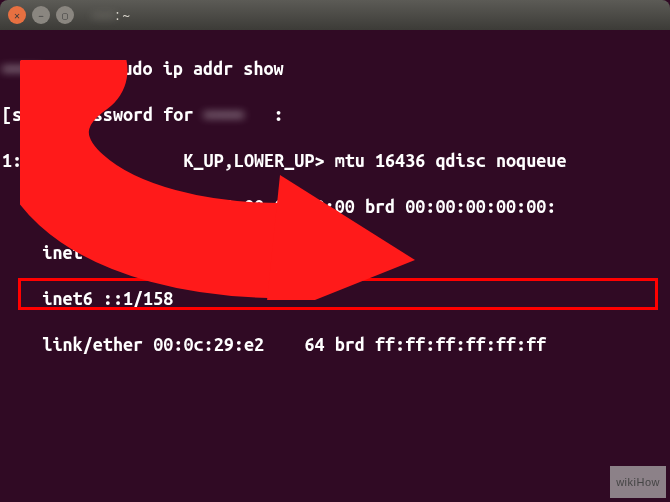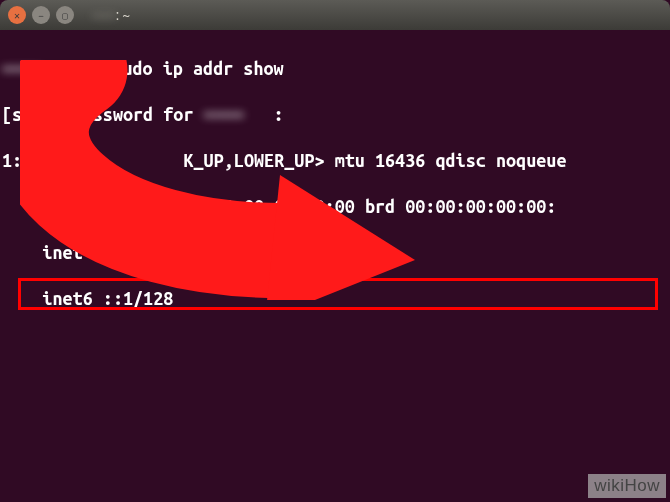--- a/index.html
+++ b/index.html
@@ -78,22 +78,22 @@
       height: 240px;
       pointer-events: none;
     }
     .watermark {
       position: absolute;
       right: 4px;
       bottom: 4px;
       background: rgba(180,180,180,0.7);
       color: #444;
       font-family: sans-serif;
-      font-size: 17px;
-      padding: 2px 6px;
+      font-size: 11px;
+      padding: 10px 6px;
       letter-spacing: 0.5px;
     }
     .inline-blur {
       filter: blur(4px);
       display: inline-block;
       width: 70px;
     }
   </style>
 </head>
 <body>
@@ -106,21 +106,22 @@
     <span class="blur">~~~</span><span>: ~</span>
   </span>
 </div>
 
 <div class="terminal">
 <span class="line"><span class="inline-blur">~~~~</span><span>:~$ </span><span>sudo ip addr show</span></span>
 <span class="line"><span>[sudo] password for </span><span class="inline-blur">~~~~</span><span>:</span></span>
 <span class="line">1: l              K_UP,LOWER_UP&gt; mtu 16436 qdisc noqueue</span>
 <span class="line">    link/lo        0:00:00:00:00:00 brd 00:00:00:00:00:</span>
 <span class="line">    inet 127.0.         ope    ost lo</span>
-<span class="line">    inet6 ::1/128</span>
+<span class="line">    inet6 ::1/158</span>
+<span class="line">    link/ether 00:0c:29:e2    64 brd ff:ff:ff:ff:ff:ff</span>
 
 
 
 
 
 
 
 
 
 </div>

